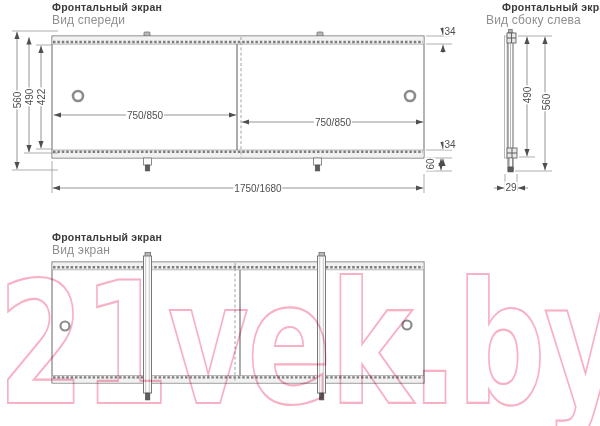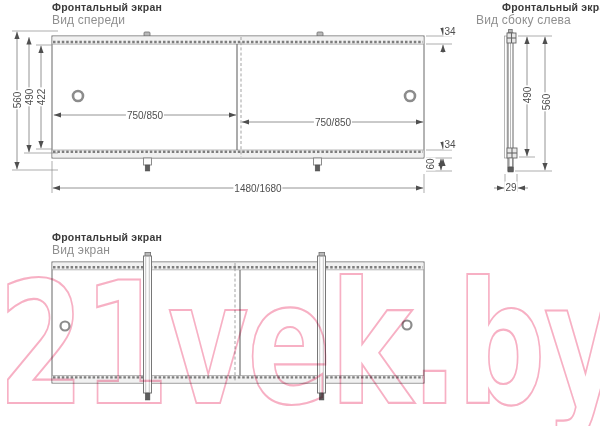--- a/index.html
+++ b/index.html
@@ -163,32 +163,32 @@
         <rect class="dark" x="319.3" y="393" width="4.6" height="7"></rect>
       </g>
       <circle class="handle2" cx="65" cy="326" r="4.5"></circle>
       <circle class="handle2" cx="407" cy="325" r="4.5"></circle>
     </g>
   </svg>
 
   <div class="vtitle" style="left:52px;top:1px">Фронтальный экран</div>
   <div class="vsub" style="left:52px;top:14px">Вид спереди</div>
   <div class="vtitle" style="left:502px;top:1px">Фронтальный экран</div>
-  <div class="vsub" style="left:476px;top:14px">Вид сбоку слева</div>
+  <div class="vsub" style="left:486px;top:14px">Вид сбоку слева</div>
   <div class="vtitle" style="left:52px;top:231px">Фронтальный экран</div>
   <div class="vsub" style="left:52px;top:244px">Вид экран</div>
 
   <span class="dl rot" style="left:17px;top:100px">560</span>
   <span class="dl rot" style="left:29px;top:97px">490</span>
   <span class="dl rot" style="left:41px;top:97px">422</span>
   <span class="dl" style="left:450px;top:31px">34</span>
   <span class="dl" style="left:450px;top:144px">34</span>
   <span class="dl rot" style="left:430px;top:164px">60</span>
   <span class="dl" style="left:145px;top:115px">750/850</span>
   <span class="dl" style="left:333px;top:122px">750/850</span>
-  <span class="dl" style="left:258px;top:188px">1480/1680</span>
+  <span class="dl" style="left:258px;top:188px">1750/1680</span>
 
   <span class="dl rot" style="left:527px;top:95px">490</span>
   <span class="dl rot" style="left:546px;top:102px">560</span>
   <span class="dl" style="left:511px;top:187px">29</span>
 
   <div class="watermark">21vek.by</div>
 </div>
 
 </body></html>

